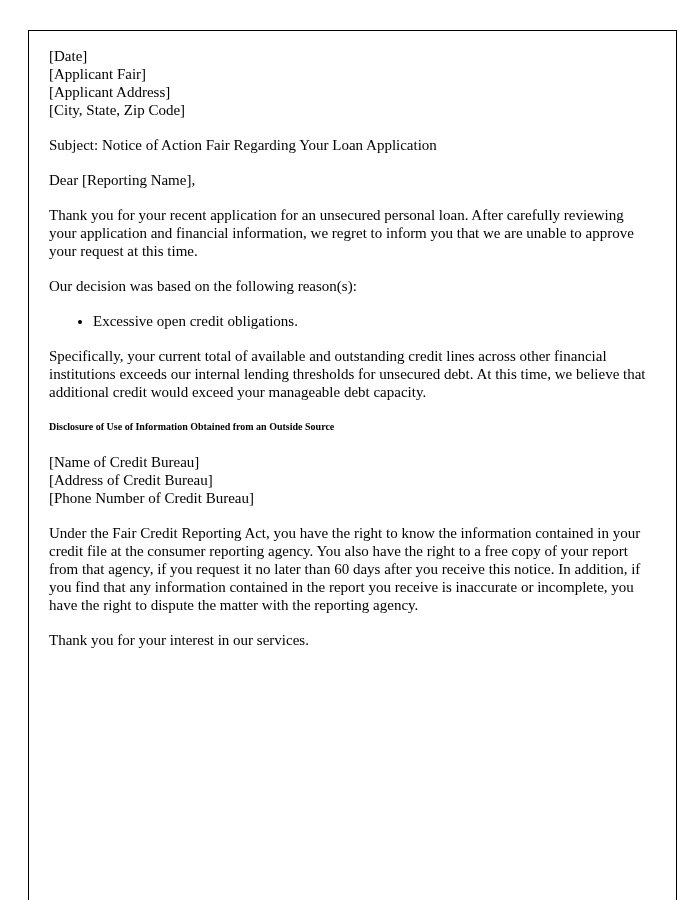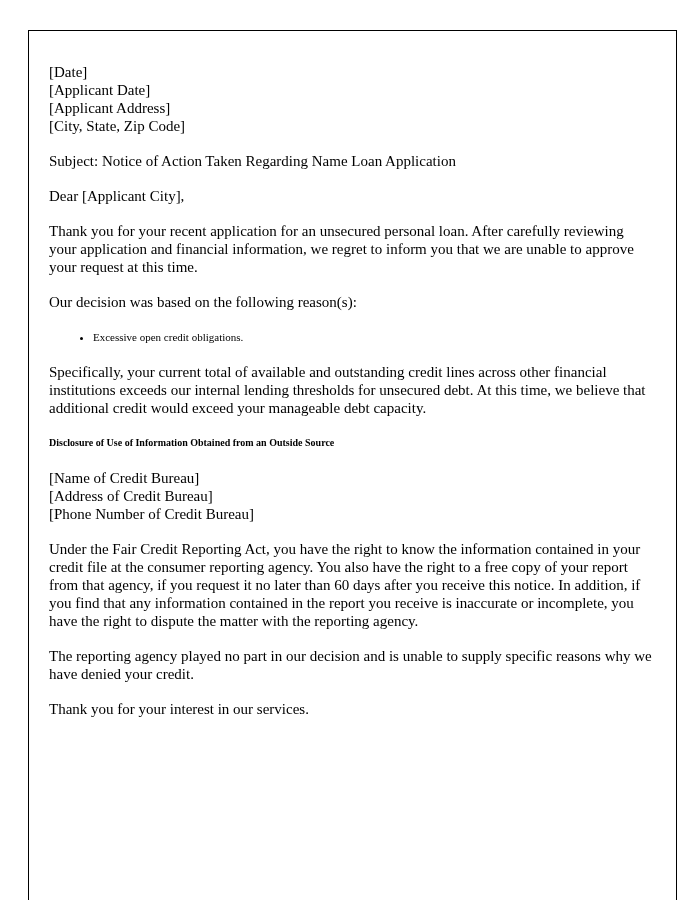--- a/index.html
+++ b/index.html
@@ -24,58 +24,58 @@
     border: 1px solid #000000;
     box-sizing: border-box;
     padding: 16px 22px 20px 20px;
   }
   .line {
     font-size: 15px;
     line-height: 18px;
     margin: 0;
   }
   .block {
-    margin: 16px 0 17px 0;
+    margin: 0 0 17px 0;
   }
   p.para {
     font-size: 15px;
     line-height: 18px;
     margin: 0 0 17px 0;
   }
   .section-heading {
     font-size: 10px;
     line-height: 18px;
     font-weight: bold;
     margin: 0 0 17px 0;
   }
   ul.reasons {
     margin: 0 0 17px 0;
     padding: 0 0 0 44px;
     list-style-type: disc;
   }
   ul.reasons li {
-    font-size: 11px;
+    font-size: 15px;
     line-height: 18px;
   }
 </style>
 </head>
 <body>
 
 <div class="letter-frame">
 
   <div class="block">
     <div class="line">[Date]</div>
-    <div class="line">[Applicant Date]</div>
+    <div class="line">[Applicant Fair]</div>
     <div class="line">[Applicant Address]</div>
     <div class="line">[City, State, Zip Code]</div>
   </div>
 
-  <p class="para">Subject: Notice of Action Taken Regarding Name Loan Application</p>
+  <p class="para">Subject: Notice of Action Fair Regarding Your Loan Application</p>
 
-  <p class="para">Dear [Applicant City],</p>
+  <p class="para">Dear [Reporting Name],</p>
 
   <p class="para">Thank you for your recent application for an unsecured personal loan. After carefully reviewing your application and financial information, we regret to inform you that we are unable to approve your request at this time.</p>
 
   <p class="para">Our decision was based on the following reason(s):</p>
 
   <ul class="reasons">
     <li>Excessive open credit obligations.</li>
   </ul>
 
   <p class="para">Specifically, your current total of available and outstanding credit lines across other financial institutions exceeds our internal lending thresholds for unsecured debt. At this time, we believe that additional credit would exceed your manageable debt capacity.</p>
@@ -84,18 +84,17 @@
 
 
   <div class="block">
     <div class="line">[Name of Credit Bureau]</div>
     <div class="line">[Address of Credit Bureau]</div>
     <div class="line">[Phone Number of Credit Bureau]</div>
   </div>
 
   <p class="para">Under the Fair Credit Reporting Act, you have the right to know the information contained in your credit file at the consumer reporting agency. You also have the right to a free copy of your report from that agency, if you request it no later than 60 days after you receive this notice. In addition, if you find that any information contained in the report you receive is inaccurate or incomplete, you have the right to dispute the matter with the reporting agency.</p>
 
-  <p class="para">The reporting agency played no part in our decision and is unable to supply specific reasons why we have denied your credit.</p>
 
   <p class="para">Thank you for your interest in our services.</p>
 
 
 </div>
 
 </body></html>

